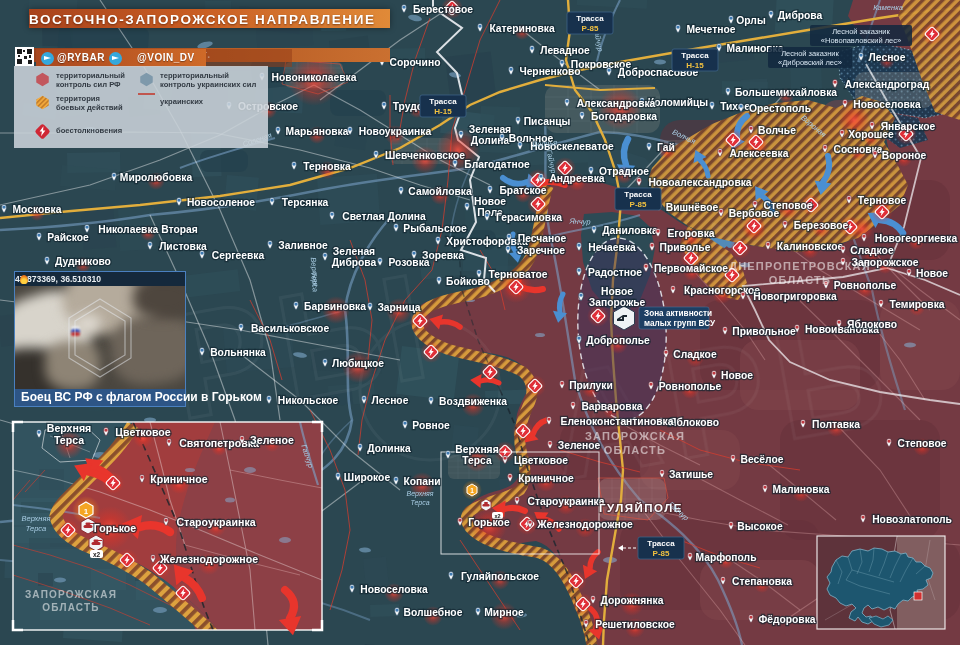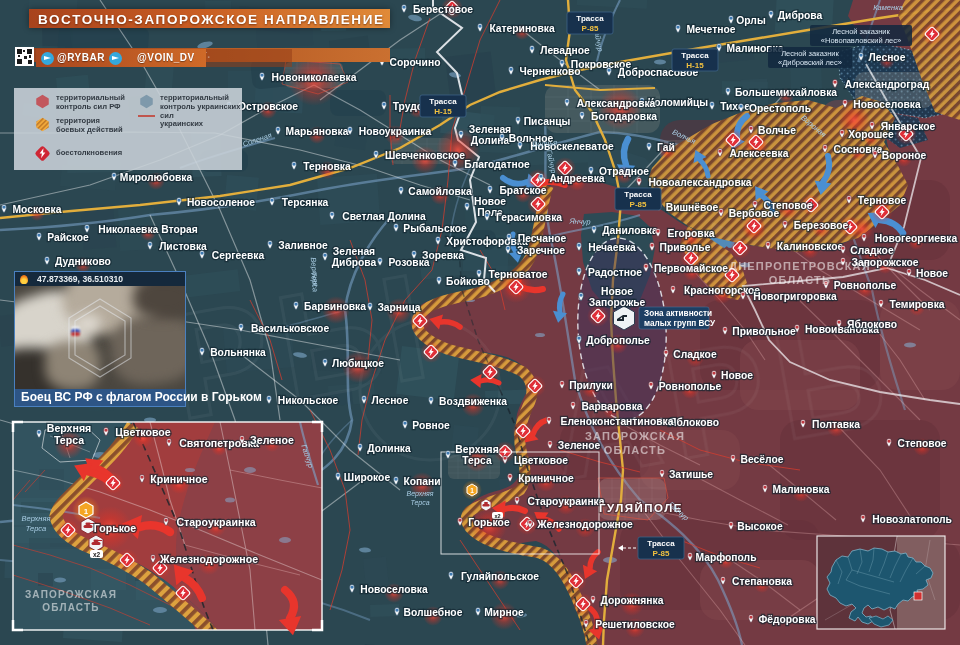--- a/index.html
+++ b/index.html
@@ -1,33 +1,33 @@
 <!DOCTYPE html>
 <html><head><meta charset="utf-8">
 <style>
 html,body{margin:0;padding:0;background:#222;}
 #page{position:relative;width:960px;height:645px;overflow:hidden;font-family:"Liberation Sans",sans-serif;background:#2b4751;}
 #page svg.map{position:absolute;left:0;top:0;}
 .hdr{position:absolute;left:29px;top:9px;width:361px;height:19px;background:linear-gradient(90deg,#a8431d,#c85c22 45%,#e08a38);box-shadow:0 0 6px rgba(0,0,0,0.4);}
-.hdr b{display:block;font-size:13.5px;letter-spacing:1.6px;color:#fff;padding:3px 0 0 9px;white-space:nowrap;text-shadow:0 1px 2px rgba(60,20,0,0.6);}
+.hdr b{display:block;font-size:13.5px;letter-spacing:1.6px;color:#fff;padding:3px 0 0 0;white-space:nowrap;text-shadow:0 1px 2px rgba(60,20,0,0.6);}
 .hdr2{position:absolute;left:29px;top:28px;width:361px;height:14px;background:linear-gradient(90deg,#96401d,#b55a24 50%,#ca7030);margin-top:20px;}
 .hdr2 b{display:block;font-size:10px;letter-spacing:1px;color:#f4e2d4;padding:1px 0 0 9px;white-space:nowrap;}
 .qr{position:absolute;left:15px;top:47px;width:19px;height:19px;background:#fff;}
 .qr i{position:absolute;background:#1a1a1a;}
 .tgbar{position:absolute;left:36px;top:49px;width:170px;height:18px;background:linear-gradient(90deg,#a8461e,#cf6a28);}
 .tgbar2{position:absolute;left:206px;top:49px;width:86px;height:18px;background:rgba(150,62,24,0.55);}
 .tg{position:absolute;top:51.5px;color:#fff;font-weight:bold;font-size:10px;letter-spacing:0.5px;text-shadow:0 1px 1px rgba(0,0,0,0.4);}
 .tgc{position:absolute;top:52px;width:13px;height:13px;border-radius:50%;background:#34a8dc;}
 .tgc:after{content:"";position:absolute;left:3px;top:4px;border-left:7px solid #fff;border-top:2.5px solid transparent;border-bottom:2.5px solid transparent;}
-.leg{position:absolute;left:14px;top:88px;width:228px;height:82px;background:rgba(203,211,218,0.88);font-size:7.6px;color:#333b44;font-weight:bold;line-height:1.18;}
+.leg{position:absolute;left:14px;top:66px;width:254px;height:82px;background:rgba(203,211,218,0.88);font-size:7.6px;color:#333b44;font-weight:bold;line-height:1.18;}
 .leg .it{position:absolute;}
 .hex{width:17px;height:15px;}
 .lline{position:absolute;left:124px;top:27px;width:17px;height:2px;background:#c0564e;}
 .photo{position:absolute;left:14px;top:271px;width:172px;height:136px;border:1.6px solid #4a80c0;box-sizing:border-box;background:#5a554e;}
-.ph-h{position:absolute;left:0;top:0;right:0;height:14px;background:#15293c;color:#e8eef2;font-size:8.6px;font-weight:bold;padding-left:22px;line-height:14px;}
+.ph-h{position:absolute;left:0;top:0;right:0;height:14px;background:#15293c;color:#e8eef2;font-size:8.6px;font-weight:bold;padding-left:0;line-height:14px;}
 .ph-h:before{content:"";position:absolute;left:5px;top:3px;width:8px;height:9px;background:radial-gradient(circle at 50% 70%,#ffd040 30%,#f07818 70%);border-radius:50% 50% 50% 50%/60% 60% 40% 40%;}
 .ph-c{position:absolute;left:0;bottom:0;right:0;height:17px;background:#2d5586;color:#fff;font-size:12px;font-weight:bold;line-height:17px;padding-left:6px;white-space:nowrap;}
 .ph-img{position:absolute;left:0;top:14px;right:0;bottom:17px;overflow:hidden;background:#4a463f;}
 .blob{position:absolute;border-radius:40%;filter:blur(6px);}
 .phex{position:absolute;left:50%;top:50%;width:74px;height:82px;transform:translate(-50%,-50%);}
 </style></head>
 <body>
 <div id="page">
 <svg class="map" width="960" height="645" viewBox="0 0 960 645">
       <defs>

